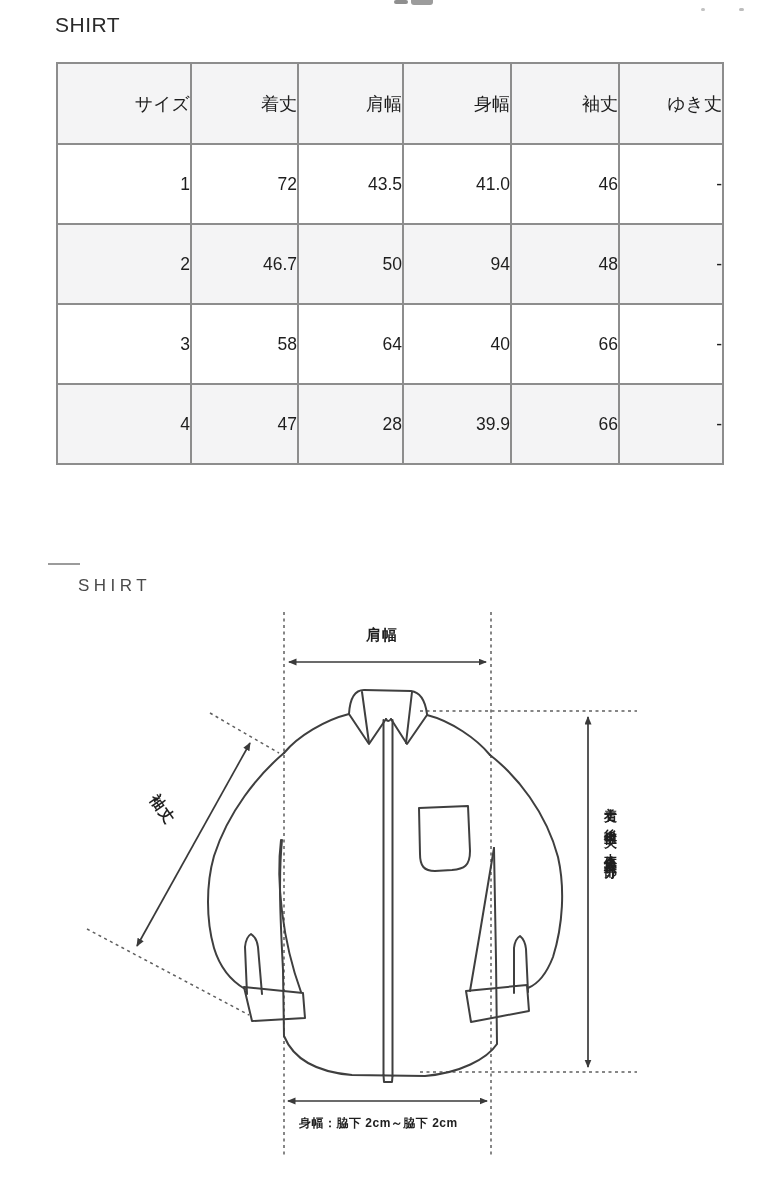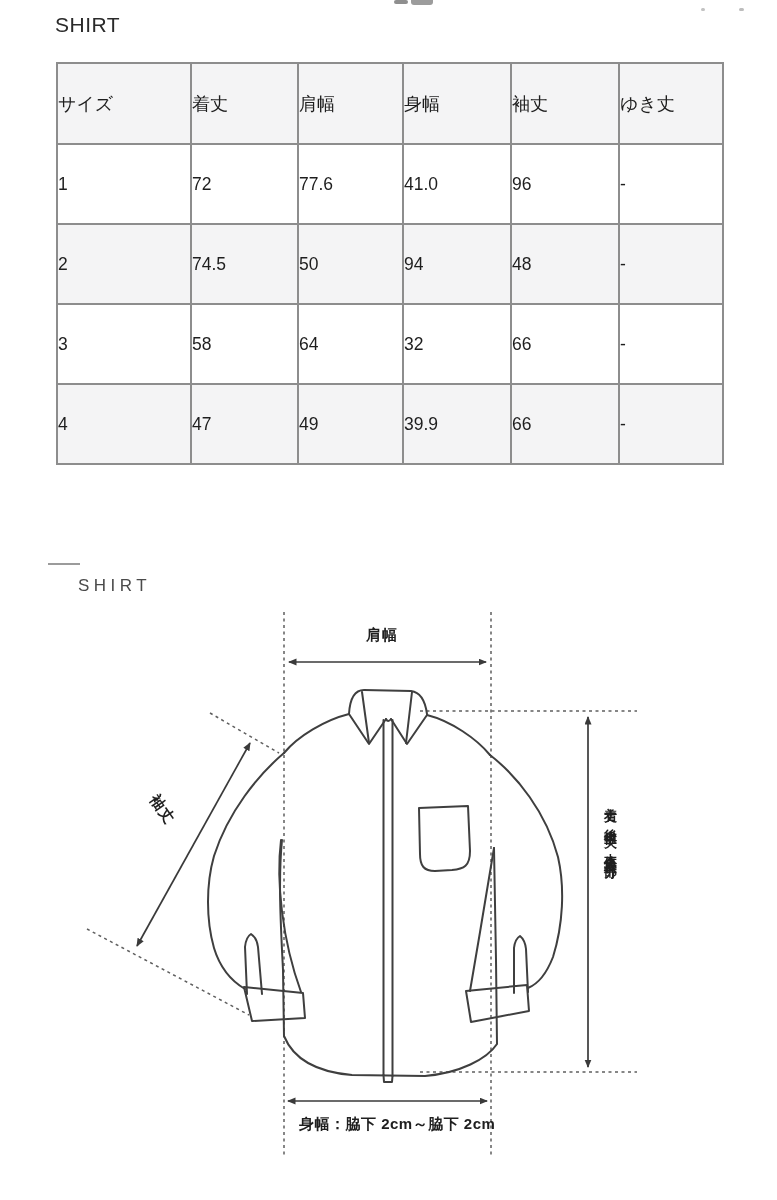--- a/index.html
+++ b/index.html
@@ -18,38 +18,38 @@
   .title2{
     position:absolute;left:78px;top:576px;
     font-size:17px;font-weight:500;color:#4a4a4a;letter-spacing:4.5px;
   }
   
   .size-table{
     position:absolute;left:56px;top:62px;
     border-collapse:collapse;table-layout:fixed;
   }
   .size-table td{
-    border:2px solid #8d8d8d;text-align:left;vertical-align:middle;
+    border:2px solid #8d8d8d;text-align:right;vertical-align:middle;
     font-size:17.5px;color:#1e1e1e;background:#ffffff;padding:0;
   }
   .size-table tr.hdr td{height:79px;background:#f4f4f5;font-size:18px;}
   .size-table tr.r td{height:78px;}
   .size-table tr.alt td{background:#f4f4f5;}
   
   .diagram-svg{position:absolute;left:0;top:560px;}
   .meas-label{
     position:absolute;font-weight:bold;color:#1f1f1f;white-space:nowrap;
   }
   .lbl-shoulder{left:366px;top:626px;font-size:15px;letter-spacing:1px;}
   .lbl-sleeve{left:146px;top:800px;font-size:15px;transform:rotate(55deg);transform-origin:center;letter-spacing:1px;}
   .lbl-length{
     left:601px;top:797px;font-size:13px;letter-spacing:2.5px;
     writing-mode:vertical-rl;text-orientation:upright;
   }
-  .lbl-width{left:299px;top:1115px;font-size:15px;letter-spacing:.5px;}
+  .lbl-width{left:299px;top:1115px;font-size:12px;letter-spacing:.5px;}
 </style>
 </head>
 <body>
 
 <div class="artifact" style="left:394px;top:0;width:14px;height:4px;background:#8f8f8f;border-radius:2px;"></div>
 <div class="artifact" style="left:411px;top:0;width:22px;height:5px;background:#9c9c9c;border-radius:0 0 3px 3px;"></div>
 <div class="artifact" style="left:701px;top:8px;width:4px;height:3px;background:#c2c2c2;border-radius:2px;"></div>
 <div class="artifact" style="left:739px;top:8px;width:5px;height:3px;background:#bdbdbd;border-radius:2px;"></div>
 <div class="artifact" style="left:48px;top:563px;width:32px;height:2px;background:#9b9b9b;"></div>
 
@@ -69,45 +69,45 @@
     <td>サイズ</td>
     <td>着丈</td>
     <td>肩幅</td>
     <td>身幅</td>
     <td>袖丈</td>
     <td>ゆき丈</td>
   </tr>
   <tr class="r">
     <td>1</td>
     <td>72</td>
-    <td>77.6</td>
+    <td>43.5</td>
     <td>41.0</td>
-    <td>96</td>
+    <td>46</td>
     <td>-</td>
   </tr>
   <tr class="r alt">
     <td>2</td>
-    <td>74.5</td>
+    <td>46.7</td>
     <td>50</td>
     <td>94</td>
     <td>48</td>
     <td>-</td>
   </tr>
   <tr class="r">
     <td>3</td>
     <td>58</td>
     <td>64</td>
-    <td>32</td>
+    <td>40</td>
     <td>66</td>
     <td>-</td>
   </tr>
   <tr class="r alt">
     <td>4</td>
     <td>47</td>
-    <td>49</td>
+    <td>28</td>
     <td>39.9</td>
     <td>66</td>
     <td>-</td>
   </tr>
 </tbody>
   </table>
 
 <div class="title2">SHIRT</div>
 
 <svg class="diagram-svg" width="777" height="640" viewBox="0 560 777 640">

